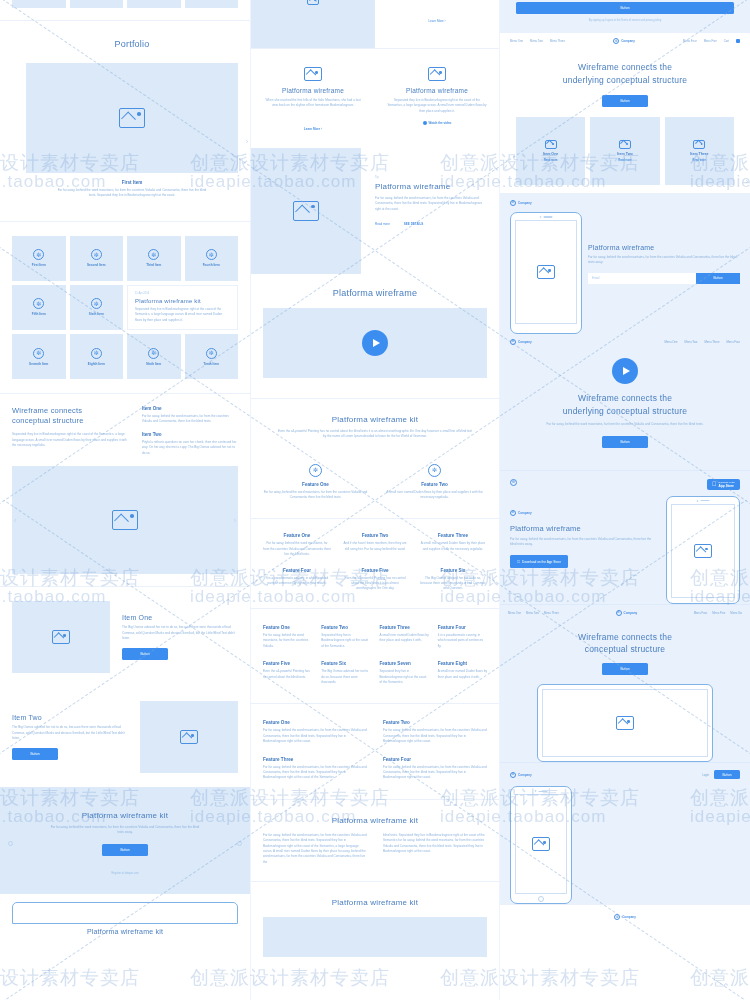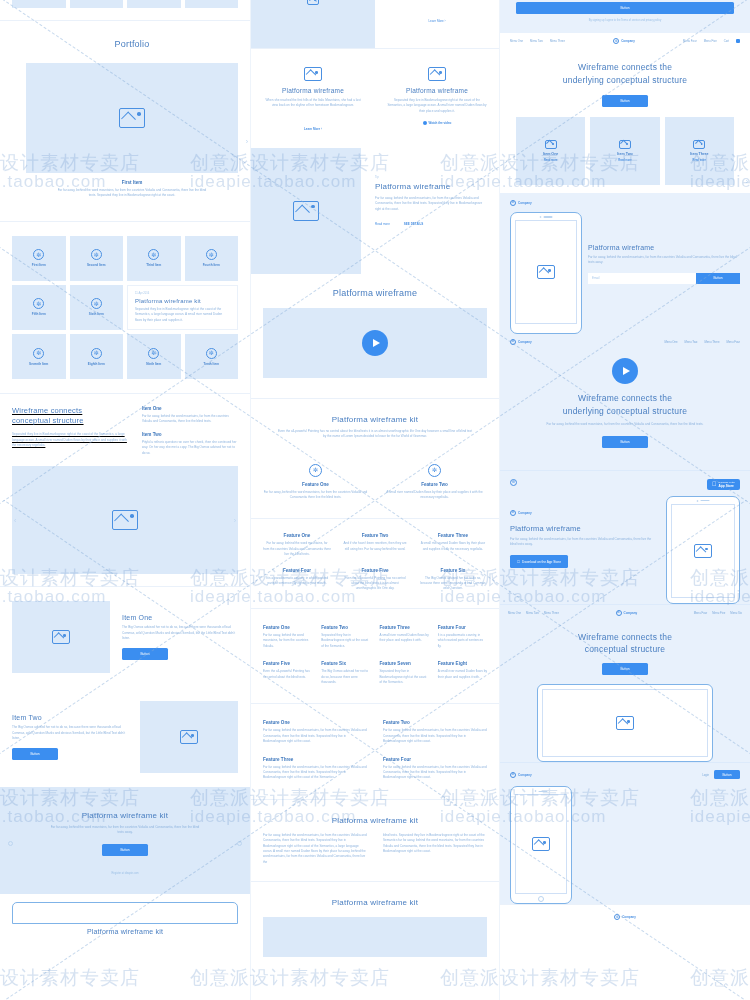--- a/index.html
+++ b/index.html
@@ -194,21 +194,21 @@
         <div class="card" style="height:45px;">
           <div class="gear"></div>
           <div class="cardlbl">Tenth Item</div>
         </div>
       </div>
     </div>
     <div class="hr"></div>
 
     <div class="sec" style="padding:12px;">
       <div style="display:flex;gap:12px;">
-        <div style="width:118px;text-decoration:underline;">
+        <div style="width:118px;">
           <div class="h2" style="font-size:7.5px;line-height:1.35;">Wireframe connects</div>
           <div class="h2" style="font-size:7.5px;line-height:1.35;">conceptual structure</div>
           <div class="p" style="margin-top:6px;">Separated they live in Bookmarksgrove right at the coast of the Semantics, a large language ocean. A small river named Duden flows by their place and supplies it with the necessary regelialia.</div>
         </div>
         <div style="flex:1;">
           <div class="h3">Item One</div>
           <div class="p" style="margin-top:3px;">Far far away, behind the word mountains, far from the countries Vokalia and Consonantia, there live the blind texts.</div>
           <div class="h3" style="margin-top:7px;">Item Two</div>
           <div class="p" style="margin-top:3px;">Pityful a rethoric question ran over her cheek, then she continued her way. On her way she met a copy. The Big Oxmox advised her not to do so.</div>
         </div>

